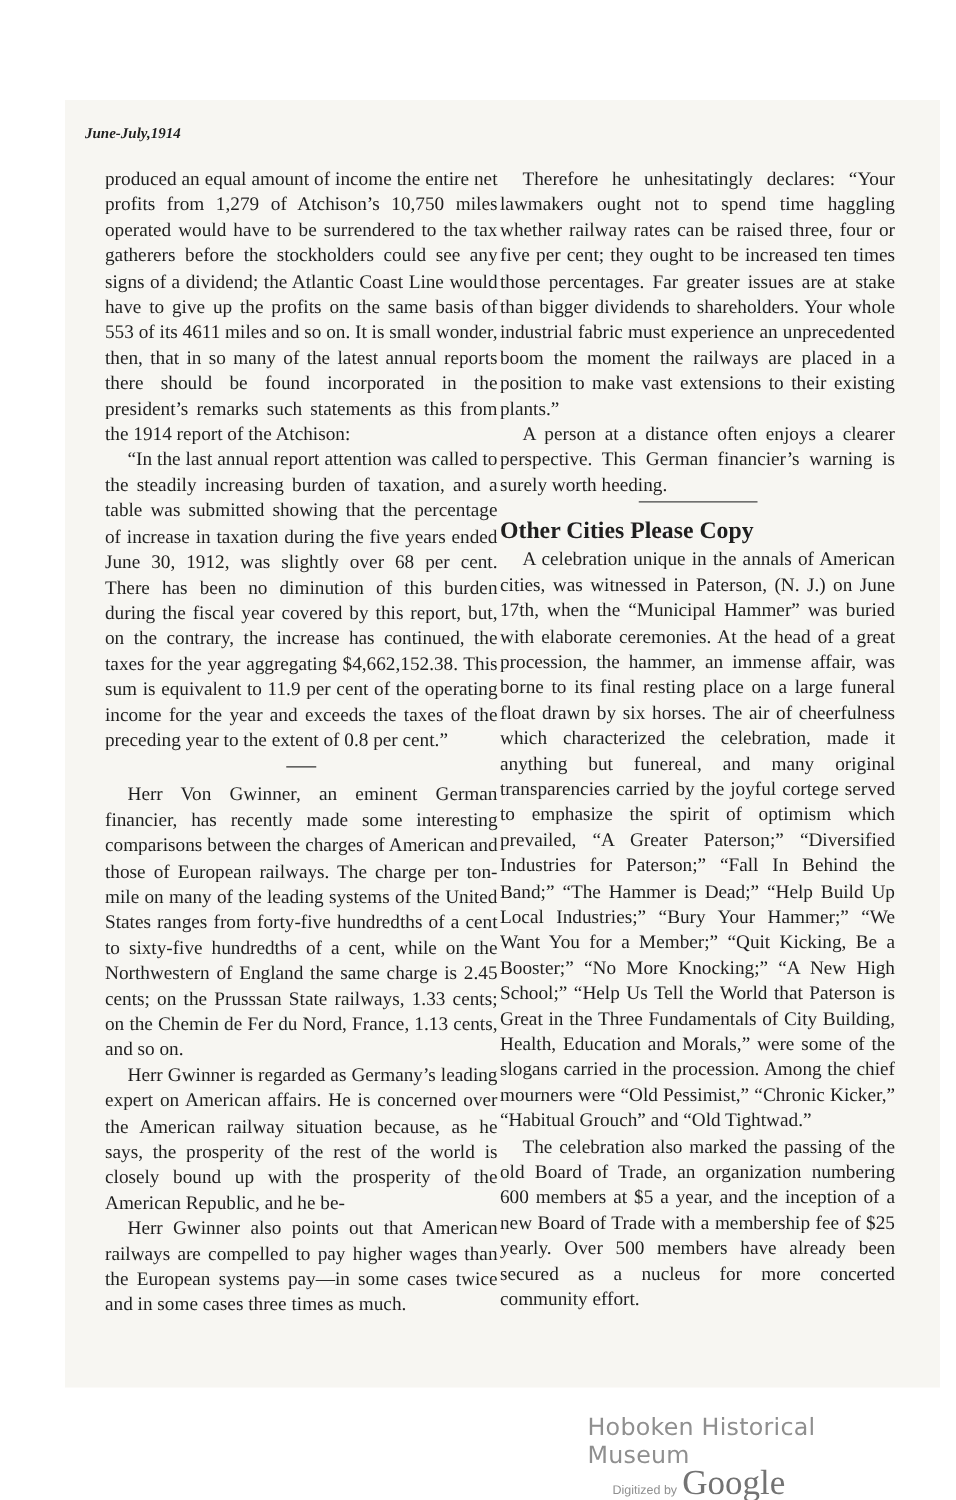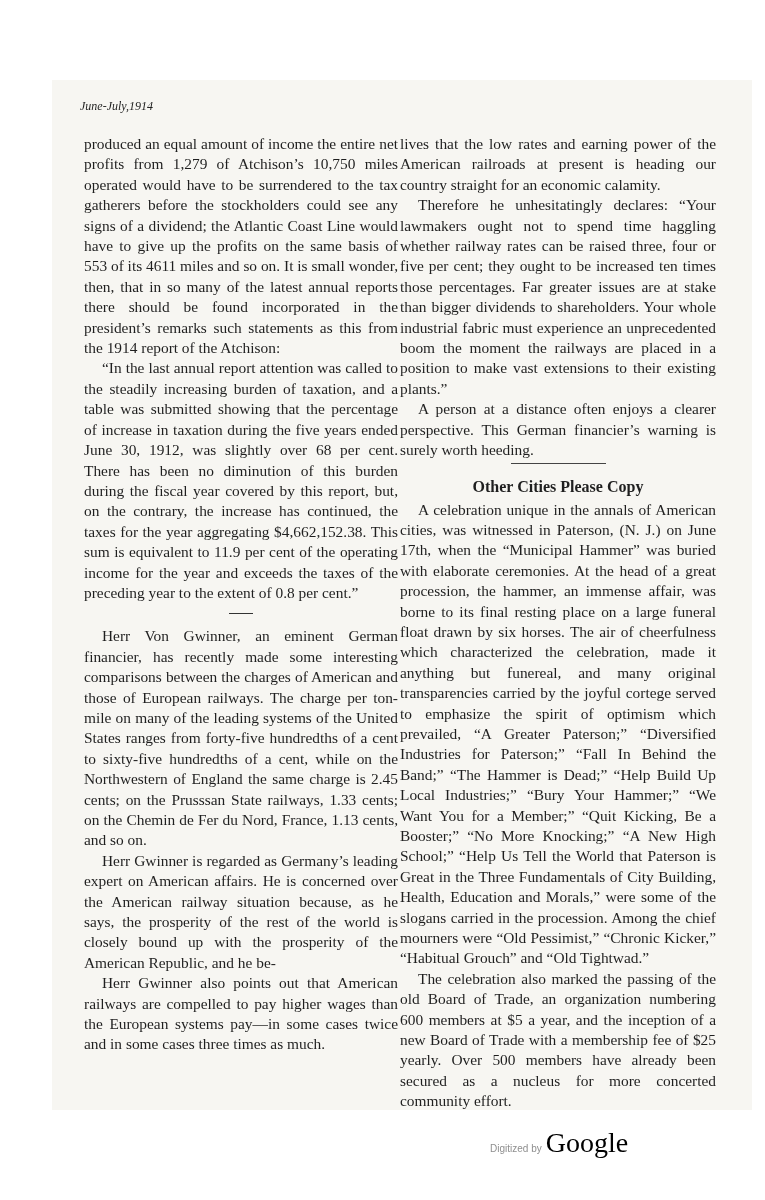--- a/index.html
+++ b/index.html
@@ -27,24 +27,24 @@
       position: absolute;
       top: 99px;
       left: 68px;
       width: 660px;
       height: 20px;
       font-size: 13px;
       letter-spacing: 0.5px;
     }
     .running-head .date {
       position: absolute;
-      left: 12px;
+      left: 0;
       top: 0;
       font-style: italic;
-      font-weight: normal;
+      font-weight: bold;
       font-size: 12px;
       letter-spacing: 0;
     }
     .running-head .title {
       position: absolute;
       left: 192px;
       top: 0;
       font-size: 13px;
       letter-spacing: 1.2px;
     }
@@ -69,23 +69,23 @@
       background: #333;
       margin: 10px auto 12px auto;
     }
     .rule-long {
       width: 95px;
       height: 1px;
       background: #444;
       margin: 2px auto 12px auto;
     }
     .section-heading {
-      text-align: center;
+      text-align: left;
       font-weight: bold;
-      font-size: 16px;
+      font-size: 19px;
       line-height: 22px;
       margin: 0 0 2px 0;
     }
     .watermark {
       position: absolute;
       left: 470px;
       top: 1131px;
       width: 270px;
       color: #8f8f8f;
     }
@@ -100,21 +100,21 @@
       font-size: 10px;
       display: inline-block;
       vertical-align: baseline;
       margin-left: 20px;
     }
     .watermark .google {
       font-family: "Liberation Serif", serif;
       font-size: 28px;
       display: inline-block;
       vertical-align: baseline;
-      color: #000000;
+      color: #737373;
       line-height: 24px;
     }
   </style>
 </head>
 <body>
 
 <div class="page-bg"></div>
 
 <div class="running-head">
   <span class="date">June-July,1914</span>
@@ -123,27 +123,27 @@
 <div class="column col-left">
   <p>produced an equal amount of income the entire net profits from 1,279 of Atchison’s 10,750 miles operated would have to be surrendered to the tax gatherers before the stockholders could see any signs of a dividend; the Atlantic Coast Line would have to give up the profits on the same basis of 553 of its 4611 miles and so on. It is small wonder, then, that in so many of the latest annual reports there should be found incorporated in the president’s remarks such statements as this from the 1914 report of the Atchison:</p>
   <p class="indent">“In the last annual report attention was called to the steadily increasing burden of taxation, and a table was submitted showing that the percentage of increase in taxation during the five years ended June 30, 1912, was slightly over 68 per cent. There has been no diminution of this burden during the fiscal year covered by this report, but, on the contrary, the increase has continued, the taxes for the year aggregating $4,662,152.38. This sum is equivalent to 11.9 per cent of the operating income for the year and exceeds the taxes of the preceding year to the extent of 0.8 per cent.”</p>
   <div class="rule-short"></div>
   <p class="indent">Herr Von Gwinner, an eminent German financier, has recently made some interesting comparisons between the charges of American and those of European railways. The charge per ton-mile on many of the leading systems of the United States ranges from forty-five hundredths of a cent to sixty-five hundredths of a cent, while on the Northwestern of England the same charge is 2.45 cents; on the Prusssan State railways, 1.33 cents; on the Chemin de Fer du Nord, France, 1.13 cents, and so on.</p>
   <p class="indent">Herr Gwinner is regarded as Germany’s leading expert on American affairs. He is concerned over the American railway situation because, as he says, the prosperity of the rest of the world is closely bound up with the prosperity of the American Republic, and he be-</p>
   <p class="indent">Herr Gwinner also points out that American railways are compelled to pay higher wages than the European systems pay—in some cases twice and in some cases three times as much.</p>
 </div>
 
 <div class="column col-right">
-  <p>lives that the low rates and earning power of the American railroads at present is heading our country straight for an economic calamity.</p>
   <p class="indent">Therefore he unhesitatingly declares: “Your lawmakers ought not to spend time haggling whether railway rates can be raised three, four or five per cent; they ought to be increased ten times those percentages. Far greater issues are at stake than bigger dividends to shareholders. Your whole industrial fabric must experience an unprecedented boom the moment the railways are placed in a position to make vast extensions to their existing plants.”</p>
   <p class="indent">A person at a distance often enjoys a clearer perspective. This German financier’s warning is surely worth heeding.</p>
   <div class="rule-long"></div>
   <h2 class="section-heading">Other Cities Please Copy</h2>
   <p class="indent">A celebration unique in the annals of American cities, was witnessed in Paterson, (N. J.) on June 17th, when the “Municipal Hammer” was buried with elaborate ceremonies. At the head of a great procession, the hammer, an immense affair, was borne to its final resting place on a large funeral float drawn by six horses. The air of cheerfulness which characterized the celebration, made it anything but funereal, and many original transparencies carried by the joyful cortege served to emphasize the spirit of optimism which prevailed, “A Greater Paterson;” “Diversified Industries for Paterson;” “Fall In Behind the Band;” “The Hammer is Dead;” “Help Build Up Local Industries;” “Bury Your Hammer;” “We Want You for a Member;” “Quit Kicking, Be a Booster;” “No More Knocking;” “A New High School;” “Help Us Tell the World that Paterson is Great in the Three Fundamentals of City Building, Health, Education and Morals,” were some of the slogans carried in the procession. Among the chief mourners were “Old Pessimist,” “Chronic Kicker,” “Habitual Grouch” and “Old Tightwad.”</p>
   <p class="indent">The celebration also marked the passing of the old Board of Trade, an organization numbering 600 members at $5 a year, and the inception of a new Board of Trade with a membership fee of $25 yearly. Over 500 members have already been secured as a nucleus for more concerted community effort.</p>
 </div>
 
 <div class="watermark">
+  <div class="museum">Hoboken Historical Museum</div>
   <div>
     <span class="digitized">Digitized by</span>
     <span class="google">Google</span>
   </div>
 </div>
 
 </body></html>

